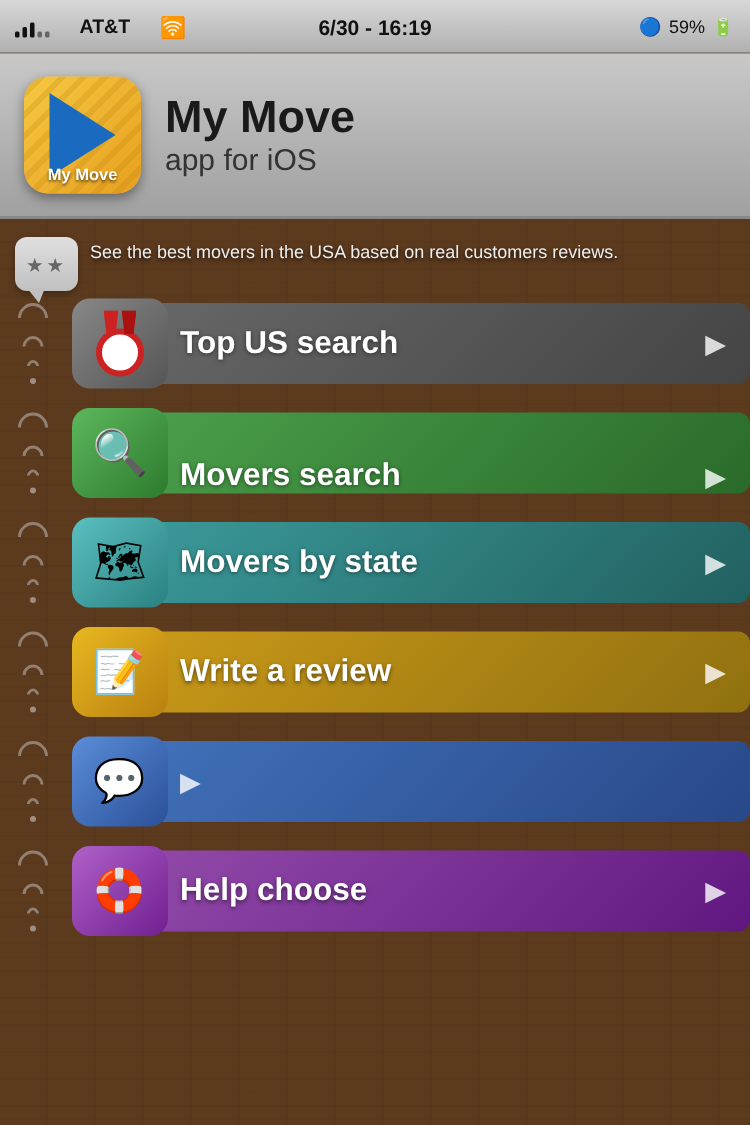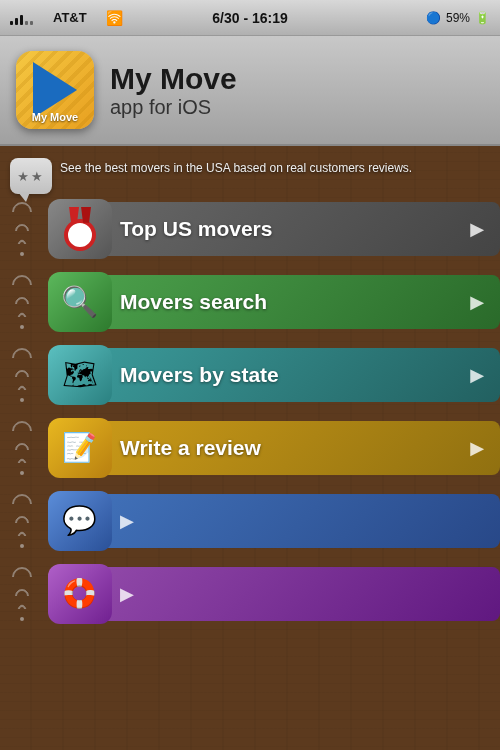--- a/index.html
+++ b/index.html
@@ -295,21 +295,21 @@
     .tab-arrow {
       color: rgba(255,255,255,0.8);
       font-size: 18px;
     }
 
     
     .row-gray .tab-icon-area { background: linear-gradient(135deg, #888, #555); }
     .row-gray .tab-body { background: linear-gradient(135deg, #666, #444); }
 
     .row-green .tab-icon-area { background: linear-gradient(135deg, #5cb85c, #2d7a2d); }
-    .row-green .tab-body { background: linear-gradient(135deg, #4a9e4a, #2a6a2a); }
+    .row-green .tab-body { background: linear-gradient(135deg, #4a9e4a, #2a6a2a); align-items: flex-end; }
 
     .row-teal .tab-icon-area { background: linear-gradient(135deg, #5bc0c0, #2a8080); }
     .row-teal .tab-body { background: linear-gradient(135deg, #3a9898, #226060); }
 
     .row-yellow .tab-icon-area { background: linear-gradient(135deg, #e8b820, #b88010); }
     .row-yellow .tab-body { background: linear-gradient(135deg, #c89818, #907010); }
 
     .row-blue .tab-icon-area { background: linear-gradient(135deg, #5b8dd9, #2a5098); }
     .row-blue .tab-body { background: linear-gradient(135deg, #4070b8, #284888); }
 
@@ -407,21 +407,21 @@
 
           <div class="icon-medal">
             <div class="medal-ribbons">
               <div class="ribbon-l"></div>
               <div class="ribbon-r"></div>
             </div>
             <div class="medal-circle"></div>
           </div>
         </div>
         <div class="tab-body" style="background: linear-gradient(135deg,#666,#444);">
-          <span class="tab-label">Top US movers</span>
+          <span class="tab-label">Top US search</span>
           <span class="tab-arrow">▶</span>
         </div>
       </div>
     </div>
 
     <div class="menu-row row-green">
       <div class="wifi-left">
         <div class="wifi-symbol">
           <div class="wifi-arc wifi-arc3"></div>
           <div class="wifi-arc wifi-arc2"></div>
@@ -506,19 +506,20 @@
           <div class="wifi-arc wifi-arc2"></div>
           <div class="wifi-arc wifi-arc1"></div>
           <div class="wifi-dot"></div>
         </div>
       </div>
       <div class="menu-tab">
         <div class="tab-icon-area row-purple">
           <span style="font-size:28px;">🛟</span>
         </div>
         <div class="tab-body" style="background: linear-gradient(135deg,#9048a8,#601880);">
+          <span class="tab-label">Help choose</span>
           <span class="tab-arrow">▶</span>
         </div>
       </div>
     </div>
 
   </div>
 </div>
 
 </body></html>

